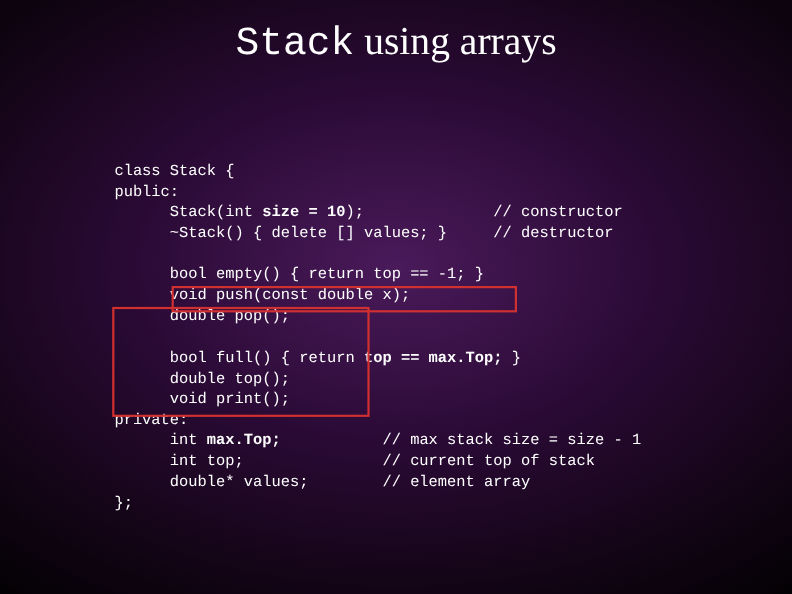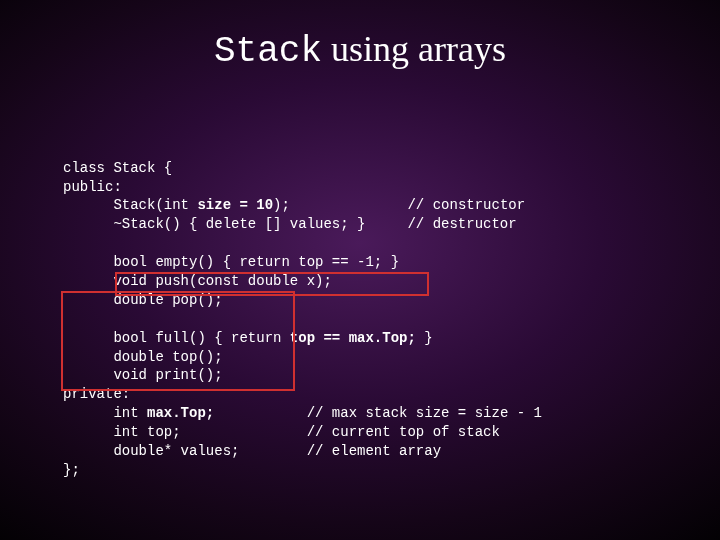--- a/index.html
+++ b/index.html
@@ -10,30 +10,30 @@
     overflow: hidden;
   }
   body {
     background: radial-gradient(ellipse 600px 400px at 50% 45%, #4a1a5a 0%, #2a0a35 40%, #150518 70%, #000000 100%);
     font-family: "Courier New", monospace;
     color: #ffffff;
   }
   .title {
     text-align: center;
     font-size: 36px;
-    padding-top: 28px;
+    padding-top: 16px;
     padding-bottom: 30px;
     font-family: Georgia, "Times New Roman", serif;
   }
   .title .mono {
     font-family: "Courier New", monospace;
   }
   .code-area {
     position: relative;
-    margin-left: 63px;
+    margin-left: 104px;
     font-size: 14px;
     line-height: 1.35;
     white-space: pre;
     font-family: "Courier New", monospace;
   }
   .bold { font-weight: bold; }
   .highlight-box {
     position: absolute;
     border: 2px solid #d03030;
     background: transparent;

